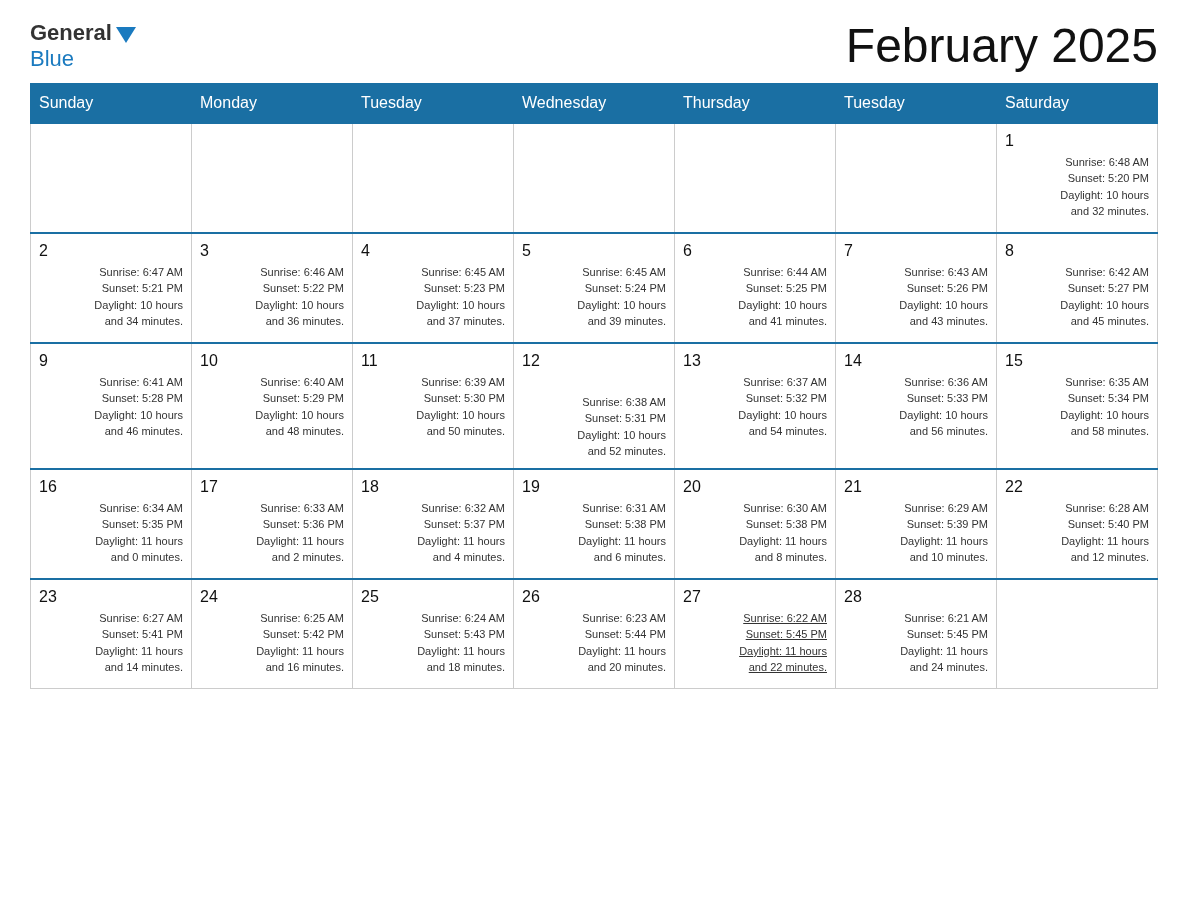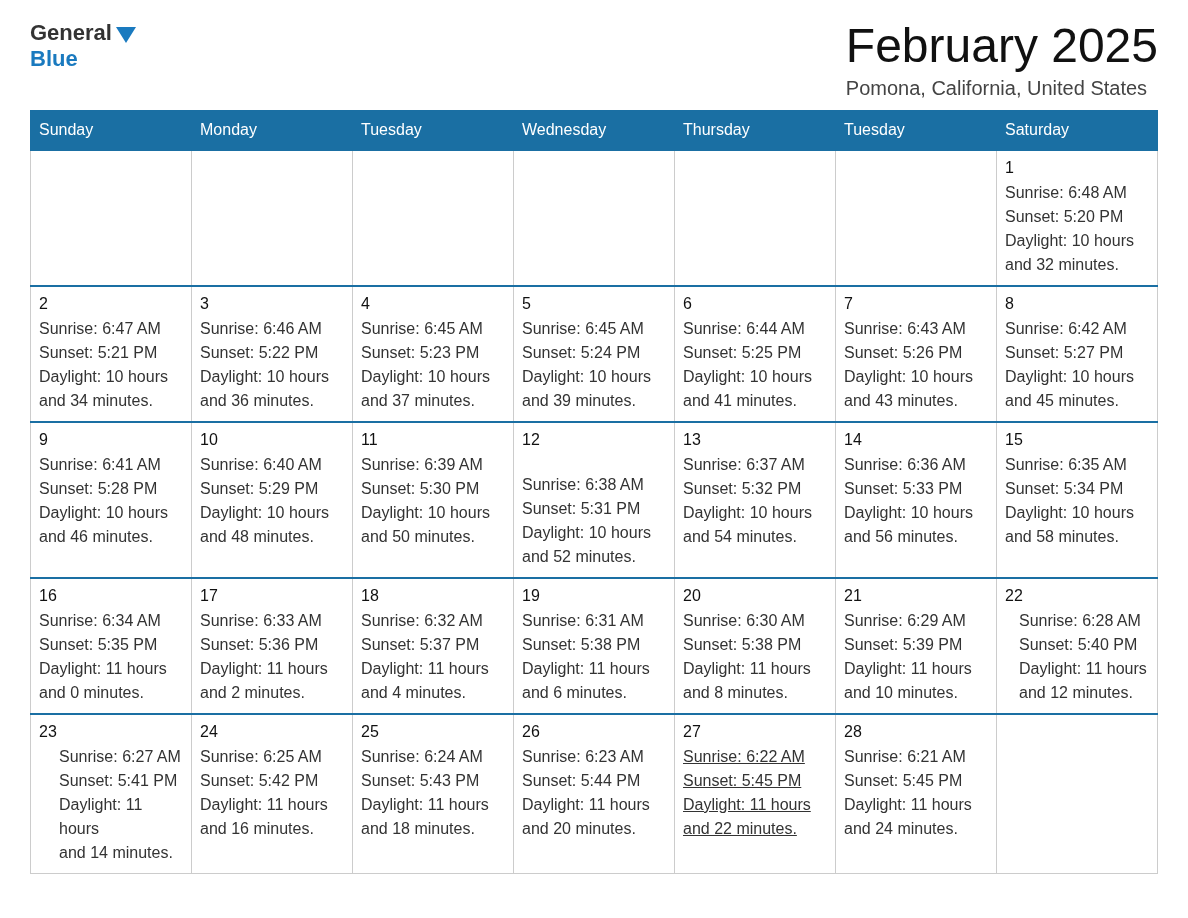--- a/index.html
+++ b/index.html
@@ -16,21 +16,21 @@
       align-items: flex-start;
       margin-bottom: 10px;
     }
     .logo-text-general {
       font-size: 22px;
       font-weight: bold;
       color: #333;
     }
     .logo-text-blue {
       font-size: 22px;
-      font-weight: bold;
+      font-weight: normal;
       color: #1a7abf;
     }
     .title-section {
       text-align: left;
       margin-left: 36px;
     }
     .month-title {
       font-size: 48px;
       font-weight: normal;
       color: #111;
@@ -72,23 +72,24 @@
       border-top: 2px solid #1a6fa3;
     }
     .day-number {
       font-size: 16px;
       font-weight: normal;
       color: #111;
       display: block;
       margin-bottom: 4px;
     }
     .day-info {
-      font-size: 16px;
+      font-size: 11px;
       color: #333;
       line-height: 1.5;
+      text-align: right;
     }
     .empty-cell {
       background: #fff;
     }
     .logo-container {
       display: flex;
       flex-direction: column;
       align-items: flex-start;
     }
     .logo-row {
@@ -114,21 +115,20 @@
 <div class="header">
   <div class="logo-container">
     <div class="logo-row">
       <span class="logo-text-general">General</span>
       <span class="logo-triangle"></span>
     </div>
     <span class="logo-text-blue">Blue</span>
   </div>
   <div class="title-section">
     <div class="month-title">February 2025</div>
-    <div class="location">Pomona, California, United States</div>
   </div>
 </div>
 
 <table class="calendar">
   <thead>
     <tr>
       <th>Sunday</th>
       <th>Monday</th>
       <th>Tuesday</th>
       <th>Wednesday</th>

